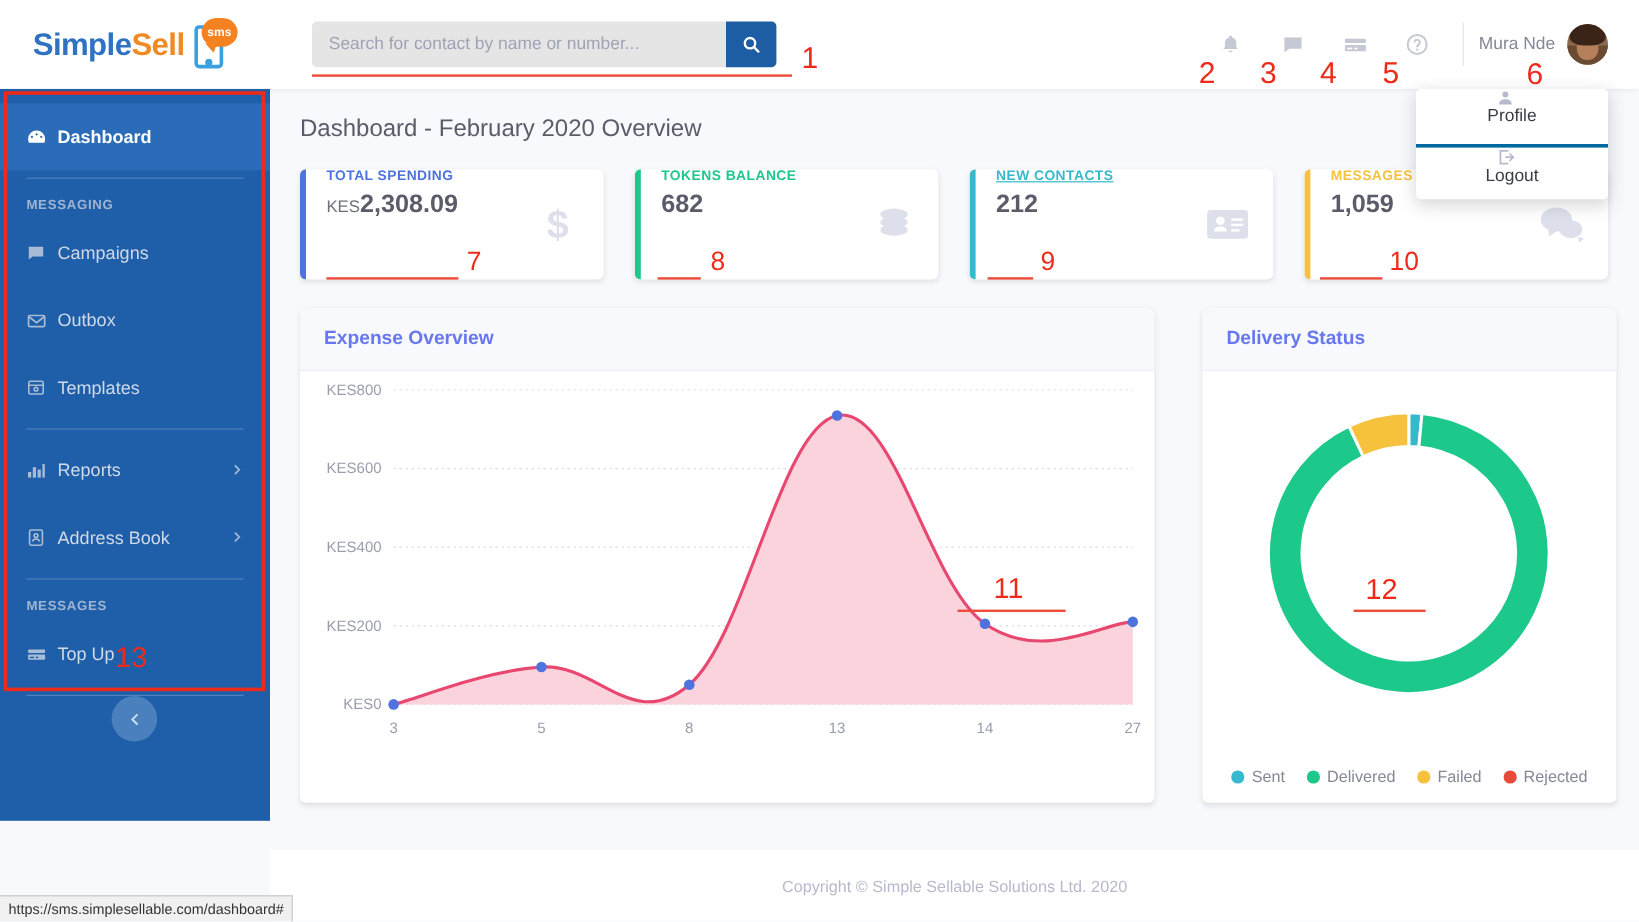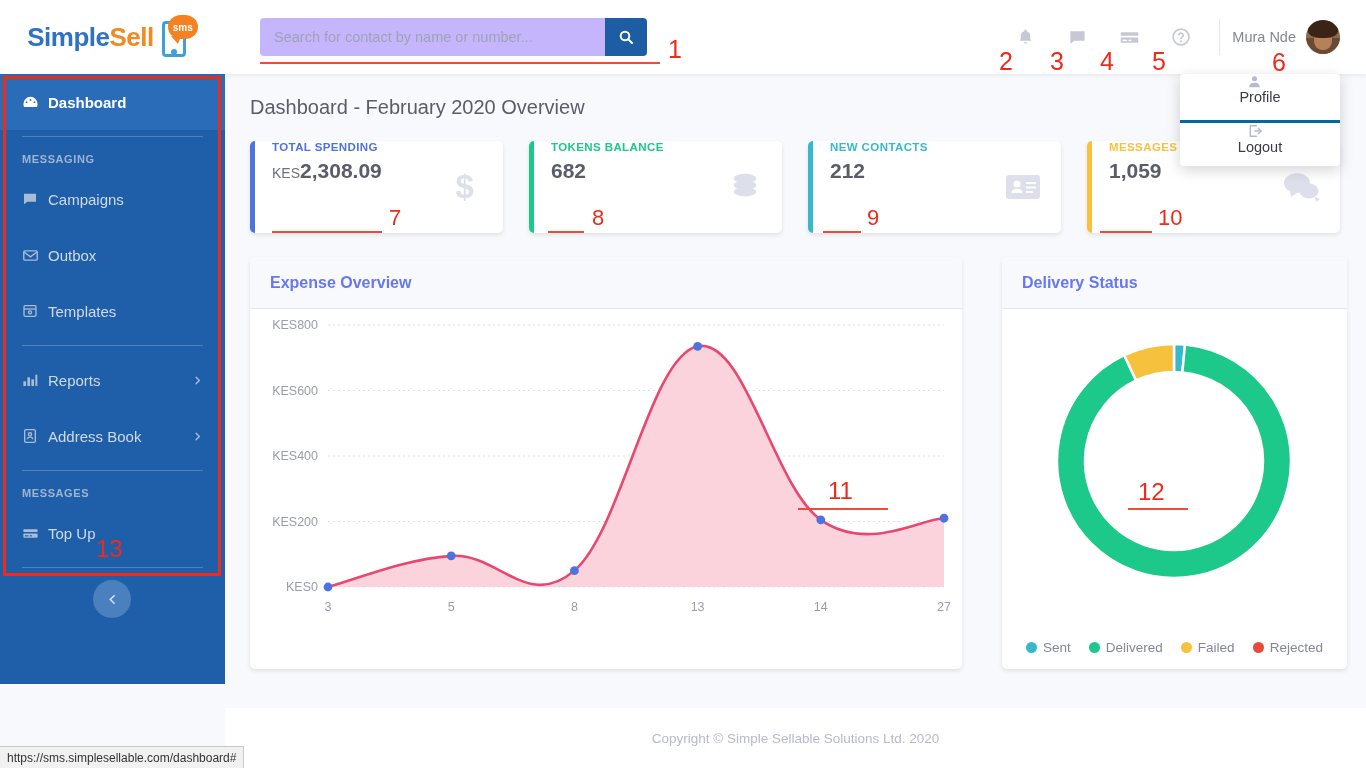--- a/index.html
+++ b/index.html
@@ -35,21 +35,21 @@
   .bubble span { color: #fff; font-size: 10px; font-weight: bold; }
   .bubble:after {
     content: ""; position: absolute; left: 3px; bottom: -5px;
     border-left: 7px solid transparent; border-right: 3px solid transparent;
     border-top: 8px solid #f58220;
   }
 
   .search-wrap { position: relative; margin-left: 35px; display: flex; height: 38px; }
   .search-input {
     width: 345px; height: 38px; border: none; outline: none;
-    background: #c4b5fd; border-radius: 4px 0 0 4px;
+    background: #e5e5e5; border-radius: 4px 0 0 4px;
     padding: 0 14px; font-size: 14.5px; color: #5a5c69;
     font-family: "Liberation Sans", sans-serif;
   }
   .search-input::placeholder { color: #9fa3b4; }
   .search-btn {
     width: 42px; height: 38px; background: #1c5da3; border: none;
     border-radius: 0 4px 4px 0; cursor: pointer;
     display: flex; align-items: center; justify-content: center;
   }
   .ann-search-line { position: absolute; left: 0; top: 44px; width: 400px; height: 2px; background: #ee4b3b; }
@@ -79,21 +79,21 @@
     box-shadow: 0 4px 14px rgba(58,59,69,.22); z-index: 60; overflow: hidden;
   }
   .dd-item { display: flex; align-items: center; height: 46px; padding: 0 18px; cursor: pointer; flex-direction: column; }
   .dd-item + .dd-item { border-top: 3px solid #0369a1; }
   .dd-icon { width: 26px; color: #b7b9cc; display: flex; align-items: center; }
   .dd-label { font-size: 14.5px; color: #3a3b45; }
 
   
   .sidebar {
     position: absolute; left: 0; top: 74px; width: 225px; height: 610px;
-    background: #1f5fa9; padding-top: 0; z-index: 30;
+    background: #1f5fa9; padding-top: 12px; z-index: 30;
   }
   .side-item {
     display: flex; align-items: center; height: 56px; padding: 0 22px;
     color: #cfd9e8; font-size: 15px; cursor: pointer; position: relative;
   }
   .side-item.active { background: #2b6cb8; color: #fff; font-weight: bold; }
   .side-icon { width: 26px; display: flex; align-items: center; color: #a8bcd6; }
   .side-item.active .side-icon { color: #ffffff; }
   .side-sep { height: 1px; background: rgba(255,255,255,.22); margin: 6px 22px; }
   .side-head {
@@ -123,21 +123,21 @@
     padding: 0 20px 0 22px;
   }
   .card:before { content: ""; position: absolute; left: 0; top: 0; bottom: 0; width: 5px; }
   .c-blue:before  { background: #4e73df; }
   .c-green:before { background: #1cc88a; }
   .c-cyan:before  { background: #36b9cc; }
   .c-yellow:before{ background: #f6c23e; }
   .card-label { font-size: 11.5px; font-weight: bold; letter-spacing: .4px; margin-bottom: 6px; }
   .c-blue   .card-label { color: #4e73df; }
   .c-green  .card-label { color: #1cc88a; }
-  .c-cyan   .card-label { color: #36b9cc; }
+  .c-cyan   .card-label { color: #36b9cc; text-decoration: underline; }
   .c-yellow .card-label { color: #f6c23e; }
   .card-value { font-size: 21px; font-weight: bold; color: #5a5c69; }
   .card-cur { font-size: 14px; font-weight: normal; color: #6e707e; }
   .card-icon { margin-left: auto; color: #dddfeb; display: flex; align-items: center; }
 
   
   .panels { display: flex; gap: 40px; padding: 24px 26px 0 25px; }
   .panel { background: #fff; border-radius: 5px; box-shadow: 0 2px 4px rgba(58,59,69,.12); }
   .panel-head {
     height: 52px; background: #f8f9fc; border-bottom: 1px solid #e3e6f0;

